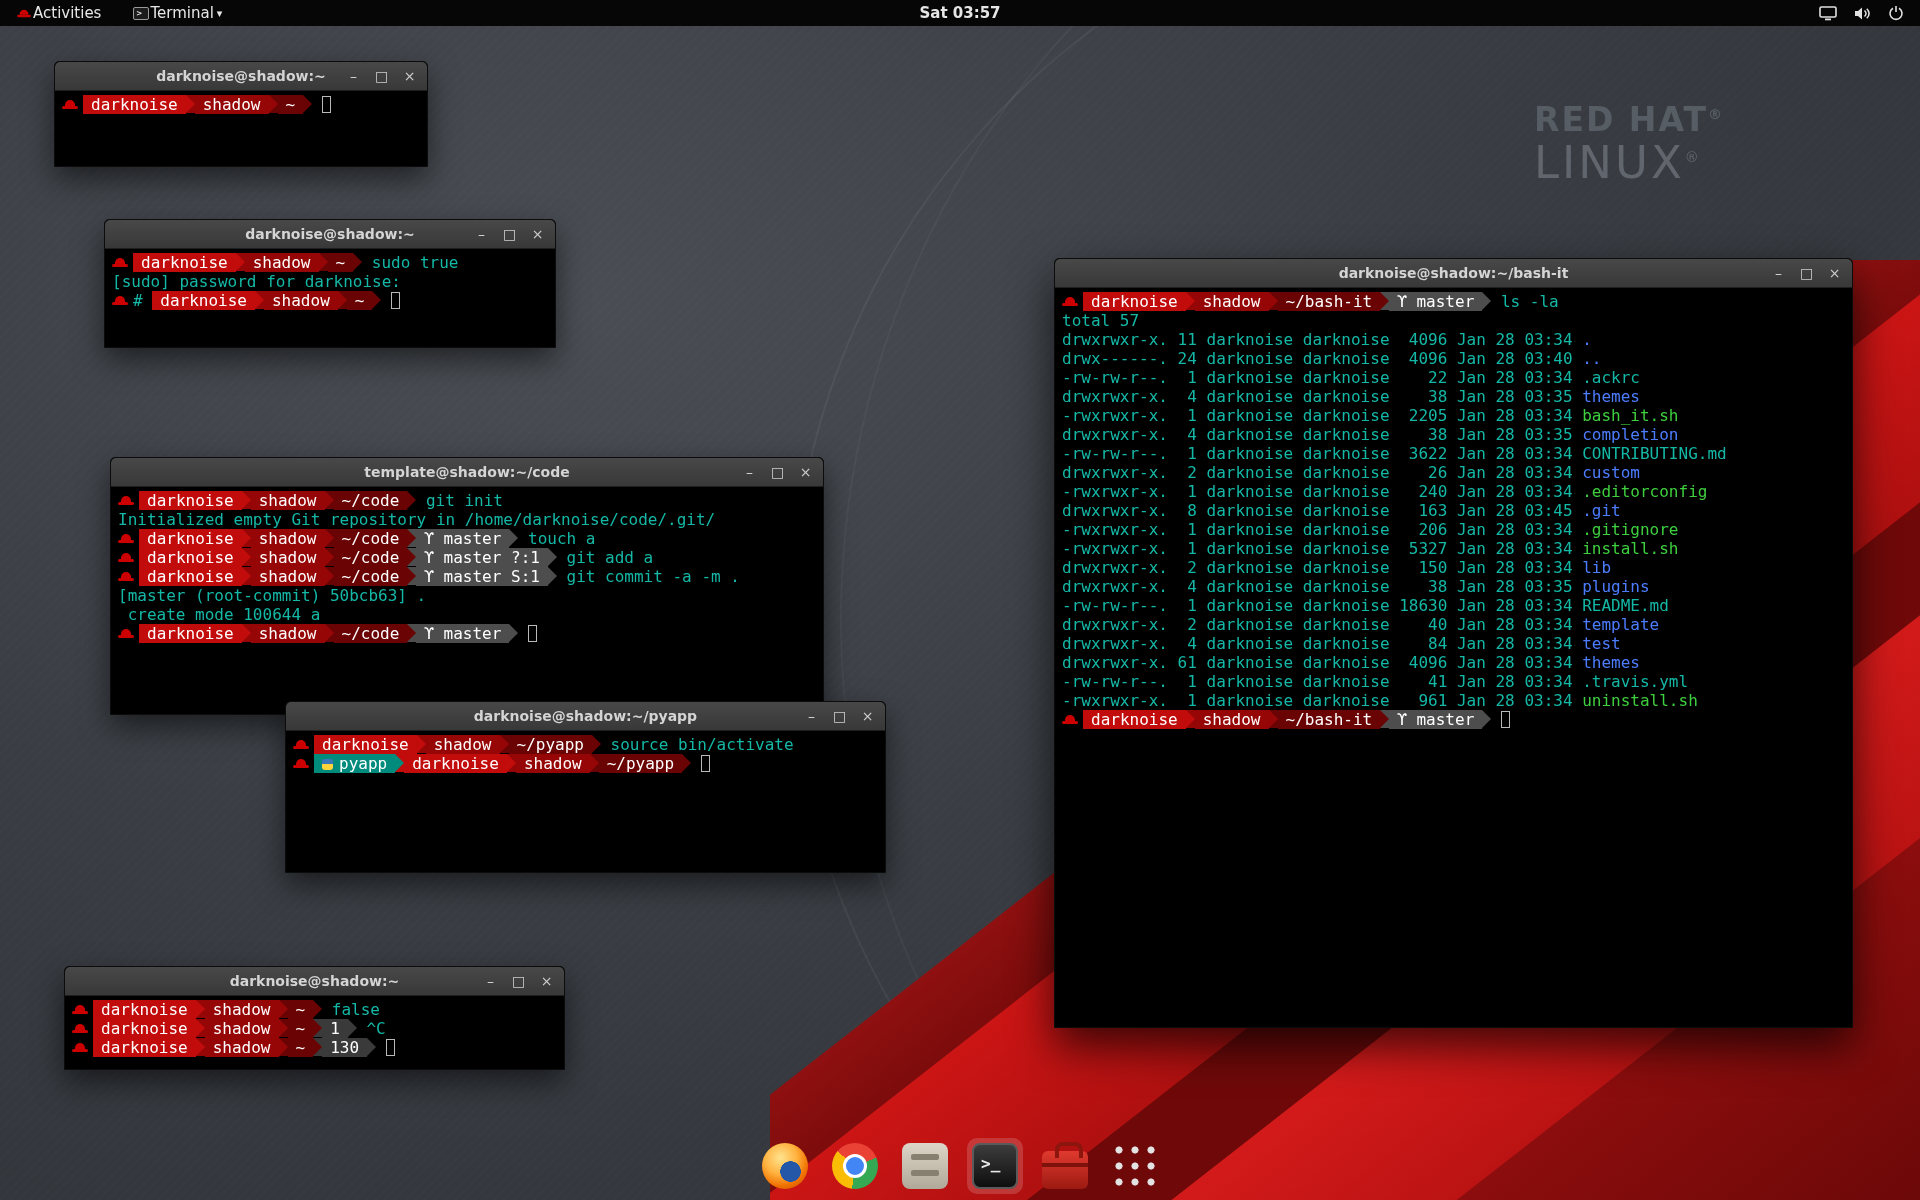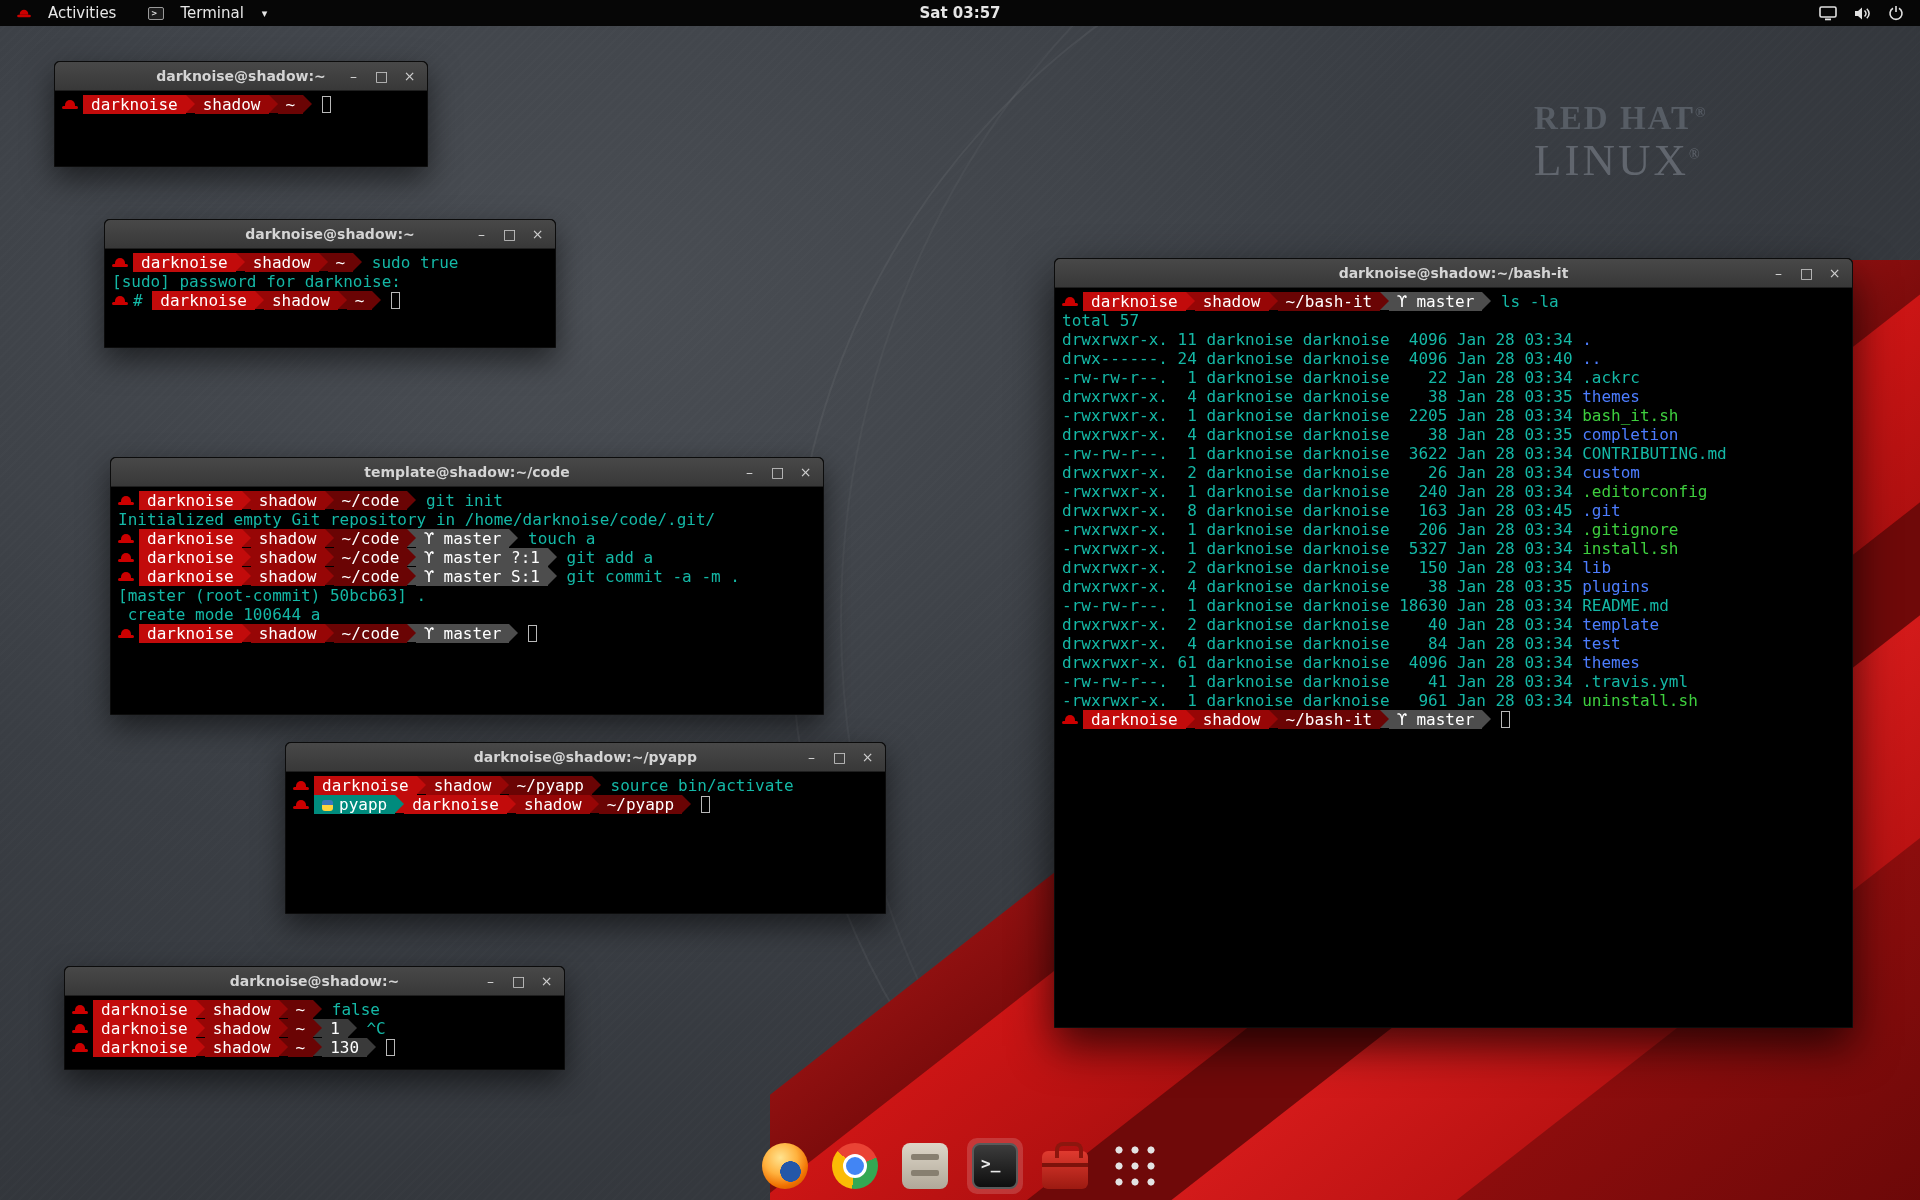--- a/index.html
+++ b/index.html
@@ -18,50 +18,50 @@
   .arc-b { width:1760px; height:1760px; left:840px; top:-260px; border:2px solid rgba(255,255,255,0.04); }
 
   .red-art { position:absolute; right:0; bottom:0; width:1150px; height:940px; overflow:hidden; pointer-events:none; }
   .stripe { position:absolute; width:2000px; transform:rotate(-38deg); }
   .s1 { height:90px;  left:-300px; top:300px;  background:linear-gradient(#8f1010,#7a0b0b); }
   .s2 { height:210px; left:-320px; top:430px;  background:linear-gradient(#cc1515,#a80f0f); }
   .s3 { height:110px; left:-340px; top:640px;  background:#6f0909; }
   .s4 { height:270px; left:-360px; top:790px;  background:linear-gradient(#d31a1a,#ae0f0f); }
   .s5 { height:430px; left:-380px; top:1050px; background:linear-gradient(#8c0d0d,#5c0606); }
 
-  .branding { position:absolute; left:1534px; top:100px; color:#5d636b; pointer-events:none;font-family:Liberation Serif, serif; }
+  .branding { position:absolute; left:1534px; top:100px; color:#5d636b; pointer-events:none; }
   .branding .b1 { font-size:33px; font-weight:bold; letter-spacing:2px; color:#575d65; }
   .branding .b2, .branding .b3 { font-size:45px; letter-spacing:3px; color:#61666e; line-height:1.05; }
   .branding .reg { font-size:14px; vertical-align:super; }
 
   
   .topbar { position:absolute; left:0; top:0; width:1920px; height:26px; background:#060606;
             display:flex; align-items:center; color:#e6e6e6; font-size:15px; z-index:50; }
   .tb-left { display:flex; align-items:center; gap:20px; padding-left:10px; }
-  .tb-item { display:flex; align-items:center; gap:16px; padding:2px 6px; cursor:pointer; }
+  .tb-item { display:flex; align-items:center; gap:1px; padding:2px 6px; cursor:pointer; }
   .tb-caret { font-size:11px; margin-left:2px; }
   .tb-clock { position:absolute; left:0; right:0; text-align:center; font-weight:bold; font-size:15px; }
   .tb-right { margin-left:auto; display:flex; align-items:center; gap:17px; padding-right:16px; z-index:1; }
   .tb-right svg { display:block; cursor:pointer; }
 
   .hat { display:inline-block; width:16px; height:19px; position:relative; vertical-align:top; margin-right:5px; flex:none; }
   .hat::before { content:""; position:absolute; left:3px; top:5px; width:10px; height:6px; border-radius:5px 5px 0 0; background:#cc0000; }
   .hat::after  { content:""; position:absolute; left:0; top:11px; width:16px; height:3px; border-radius:2px; background:#cc0000; }
   .hat-tb { transform:scale(0.85); margin-right:0; }
 
   .term-mini { position:relative; width:16px; height:13px; background:#1c1c1c; border:1px solid #9a9a9a; border-radius:2px; }
   .term-mini::before { content:">"; position:absolute; left:2px; top:0px; font:bold 9px "DejaVu Sans Mono", monospace; color:#ddd; }
 
   
   .window { position:absolute; background:#000; border:1px solid #0c0c0c; border-radius:5px 5px 0 0;
             box-shadow:0 12px 30px rgba(0,0,0,0.55); }
   .w0{left:54px;  top:61px;  width:374px; height:106px}
   .w1{left:104px; top:219px; width:452px; height:129px}
   .w2{left:110px; top:457px; width:714px; height:258px}
-  .w3{left:285px; top:742px; width:601px; height:172px}
+  .w3{left:285px; top:701px; width:601px; height:172px}
   .w4{left:64px;  top:966px; width:501px; height:104px}
   .w5{left:1054px;top:258px; width:799px; height:770px; box-shadow:0 18px 44px rgba(0,0,0,0.7);}
 
   .titlebar { height:29px; background:linear-gradient(#484848,#383838); border-bottom:1px solid #1f1f1f;
               border-radius:5px 5px 0 0; position:relative; display:flex; align-items:center; cursor:default; }
   .title { position:absolute; left:0; right:0; text-align:center; color:#d4d4d4; font-size:14px; font-weight:bold; }
   .win-btns { margin-left:auto; display:flex; gap:13px; padding-right:10px; z-index:1; }
   .win-btn { width:15px; text-align:center; color:#cfcfcf; font-size:14px; line-height:29px; cursor:pointer; }
 
   .term-body { padding:4px 4px 4px 7px; font:16px/19px "DejaVu Sans Mono", monospace; color:#dcdcdc;

